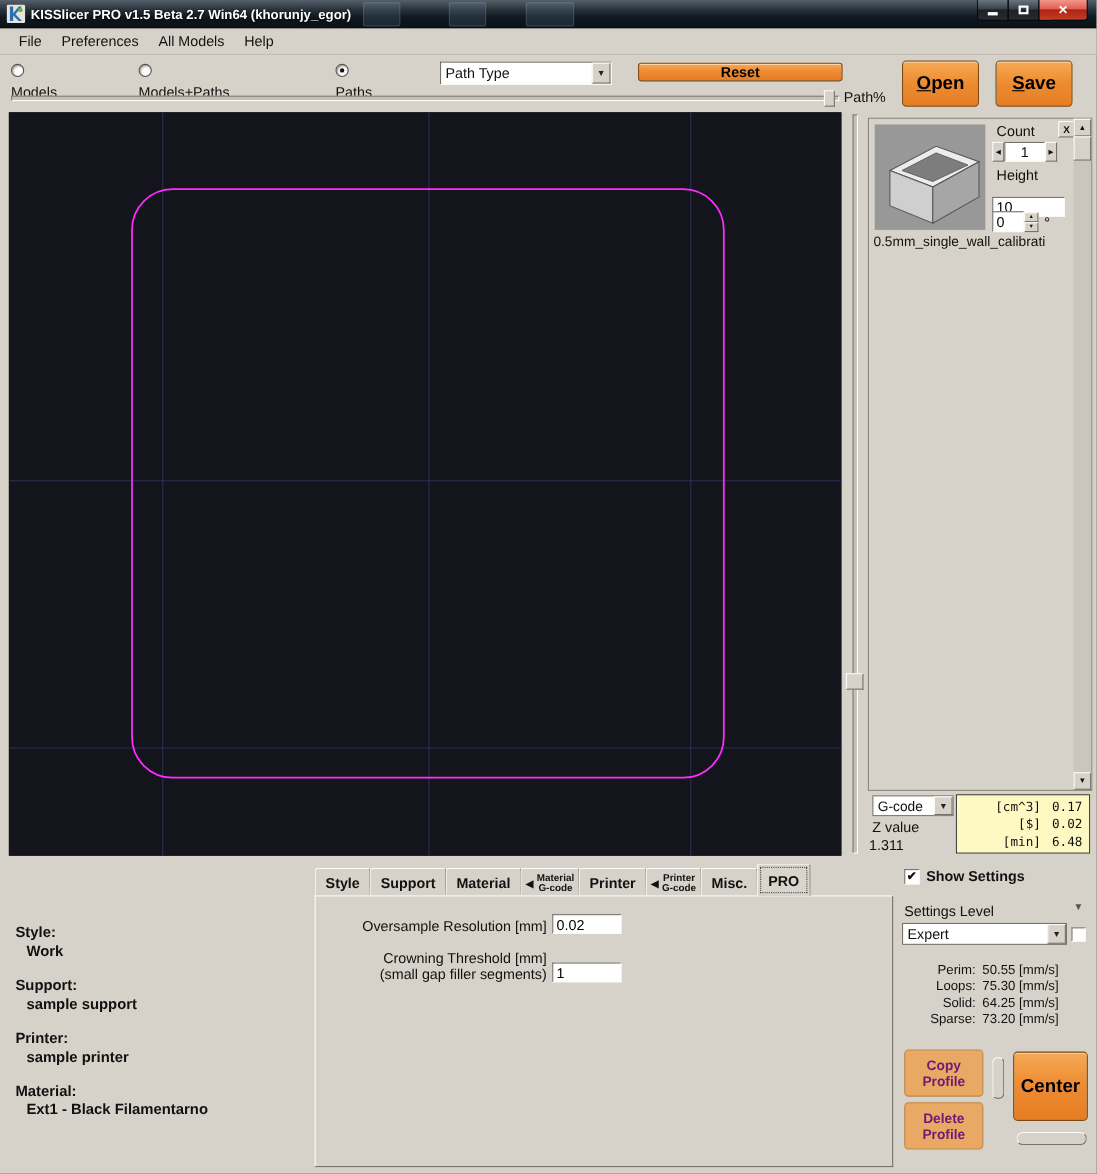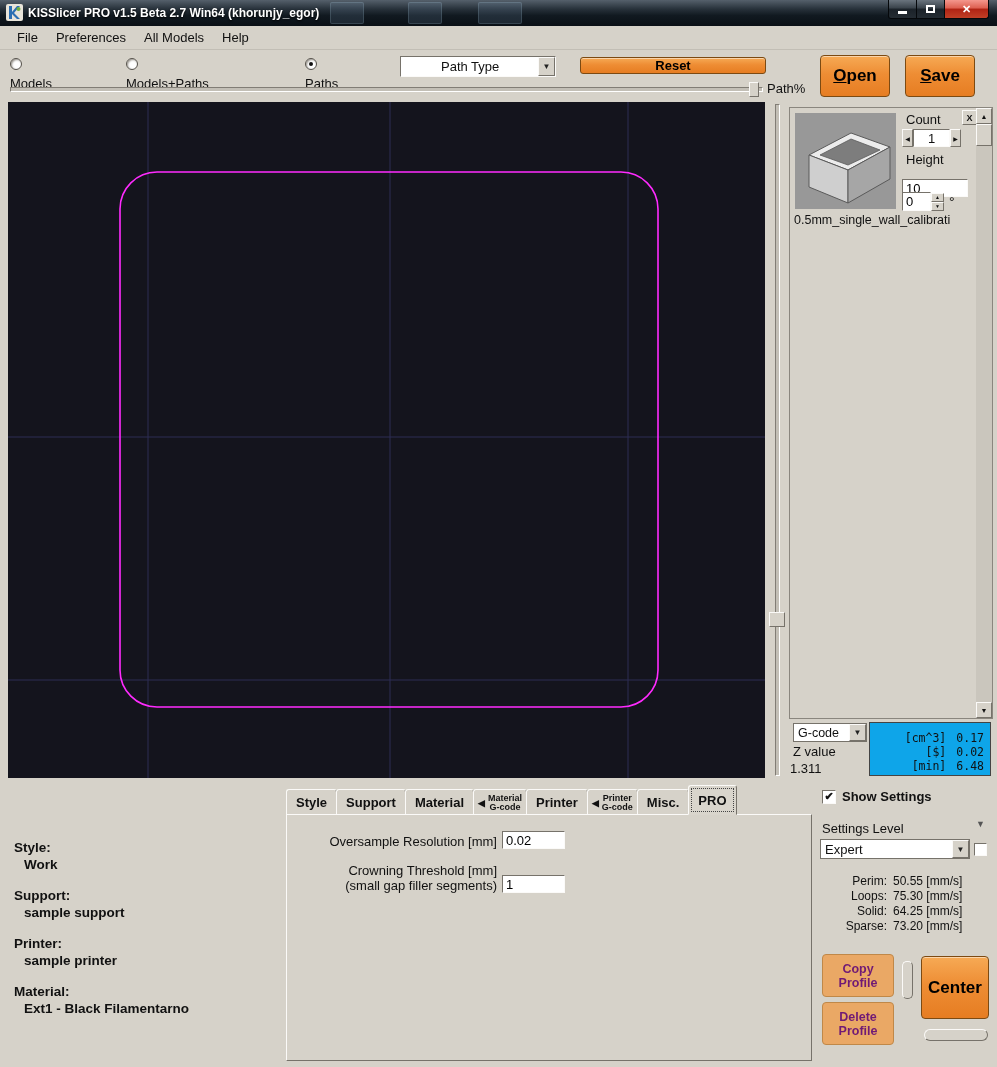--- a/index.html
+++ b/index.html
@@ -71,22 +71,22 @@
   .model-name { position:absolute; left:4px; top:105px; width:196px; font-size:12.5px; white-space:nowrap; overflow:hidden; }
 
   .vscroll { position:absolute; right:0; top:0; width:16px; height:100%; background:#cac6bd; }
   .vscroll .sbtn { position:absolute; left:0; width:16px; height:16px; display:flex; align-items:center; justify-content:center; font-size:7px; }
   .vscroll .sthumb { position:absolute; left:0; top:16px; width:16px; height:22px; }
 
   
   .gcode-combo { position:absolute; left:793px; top:723px; width:74px; height:19px; border:1px solid #76726a; }
   .zlabel { position:absolute; left:793px; top:744px; font-size:13px; }
   .zvalue { position:absolute; left:790px; top:761px; font-size:13px; }
-  .stats-box { position:absolute; left:869px; top:722px; width:122px; height:54px; background:#0ea5e9; border:1px solid #444;
-    font-family:"DejaVu Sans Mono",monospace; font-size:11.5px; padding:8px 6px; display:grid; grid-template-columns:1fr auto; column-gap:10px; align-content:space-between; }
+  .stats-box { position:absolute; left:869px; top:722px; width:122px; height:54px; background:#fef9c3; border:1px solid #444;
+    font-family:"DejaVu Sans Mono",monospace; font-size:11.5px; padding:3px 6px; display:grid; grid-template-columns:1fr auto; column-gap:10px; align-content:space-between; }
   .stats-box span { text-align:right; white-space:pre; }
 
   
   .tabrow { position:absolute; left:286px; top:785px; height:30px; display:flex; align-items:flex-end; }
   .tab { height:26px; padding:0 9px; display:flex; align-items:center; justify-content:center; font-weight:bold; font-size:13px;
     background:#d6d2c9; border-top:1px solid #fbfaf8; border-left:1px solid #fbfaf8; border-right:1px solid #76726a; border-radius:3px 3px 0 0; margin-right:-1px; }
   .tab.gcode { padding:0 4px; font-size:9px; gap:3px; }
   .tab .tri { font-size:9px; }
   .tab .two-line { display:flex; flex-direction:column; line-height:9px; text-align:center; }
   .tab.active { height:30px; z-index:3; background:#d9d5cc; outline:1px dotted #444; outline-offset:-4px; border-bottom:1px solid #d9d5cc; }
@@ -161,21 +161,21 @@
   </div>
   <div class="radio" style="left:126px;">
     <span class="radio-circle"></span>
     <span>Models+Paths</span>
   </div>
   <div class="radio checked" style="left:305px;">
     <span class="radio-circle"></span>
     <span>Paths</span>
   </div>
 
-  <div class="combo abs sunken" style="left:400px; top:56px; width:156px; height:21px;padding-left:36px;">
+  <div class="combo abs sunken" style="left:400px; top:56px; width:156px; height:21px;">
     <span class="combo-text">Path Type</span>
     <span class="combo-arrow raised">▼</span>
   </div>
 
   <div class="reset-btn btn-orange">
       <span>Reset</span>
     </div>
 
   <div class="open-btn btn-orange">
     <span><span class="u">O</span><span>pen</span></span>

